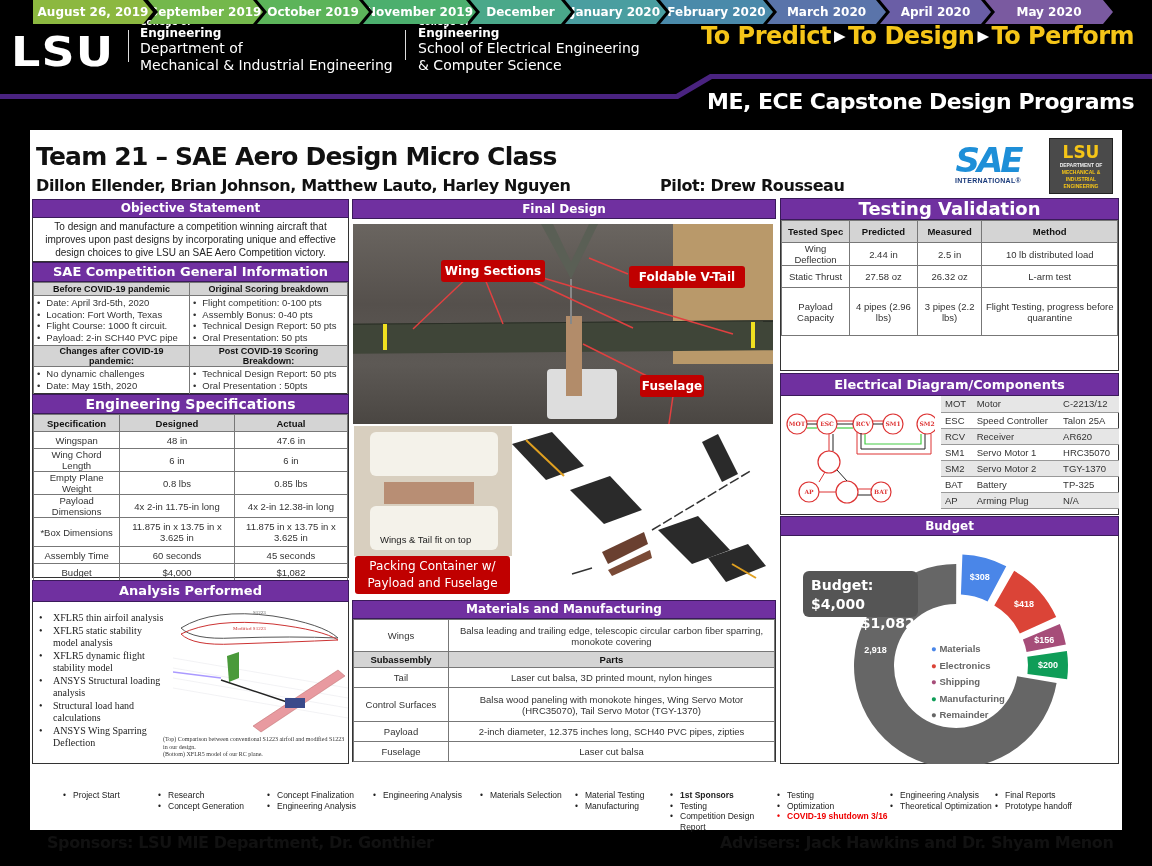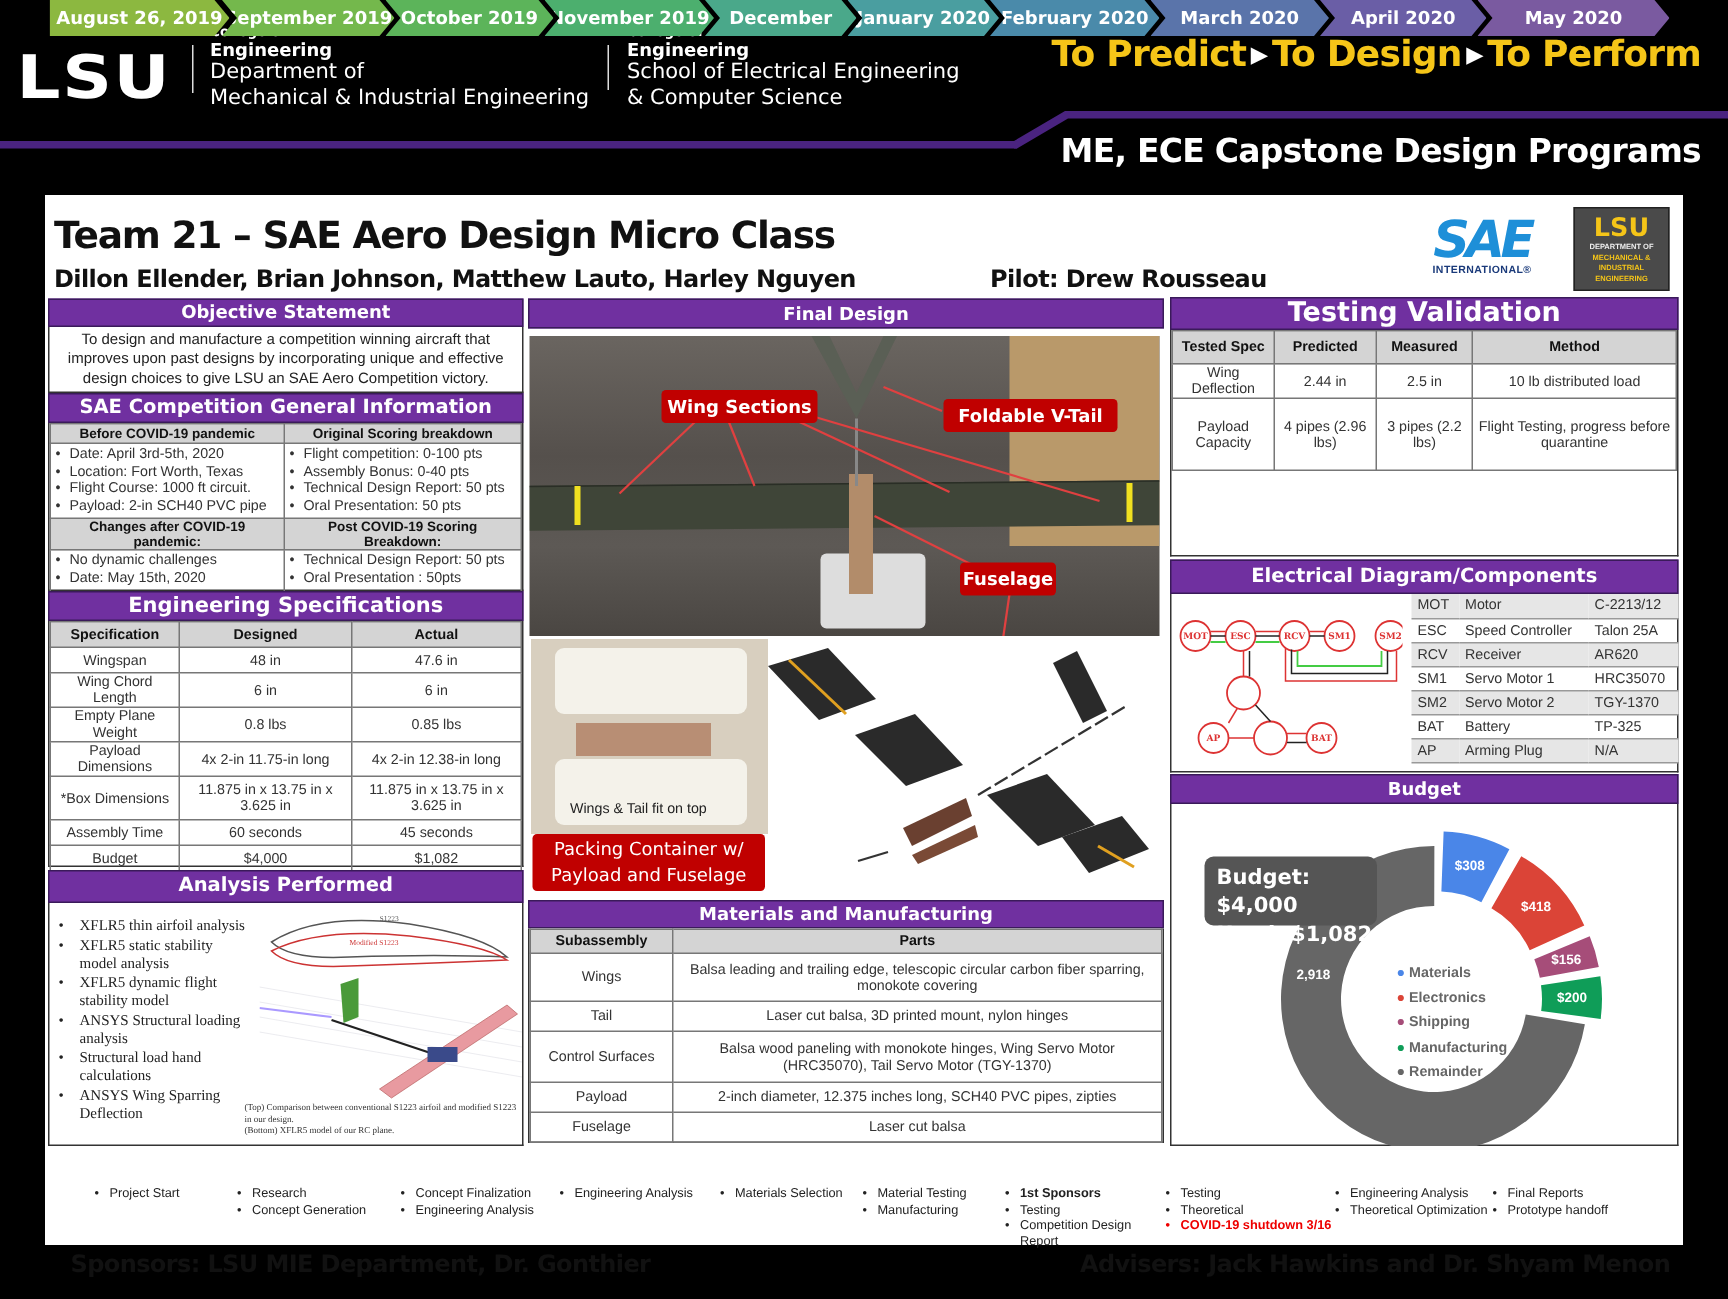--- a/index.html
+++ b/index.html
@@ -300,27 +300,27 @@
   <polygon points="90,126 132,106 136,118 96,138" fill="#6a4030"></polygon>
   <polygon points="96,144 138,124 140,132 100,150" fill="#7a4a36"></polygon>
   <line x1="140" y1="104" x2="240" y2="44" stroke="#333" stroke-width="1.5" stroke-dasharray="10,3"></line>
   <line x1="60" y1="148" x2="80" y2="142" stroke="#333" stroke-width="1.5"></line>
 </svg>
 
 <div class="sect-h" style="left:352px;top:600px;width:424px;height:19px;font-size:12px;line-height:17px;">Materials and Manufacturing</div>
 <div class="box" style="left:352px;top:619px;width:424px;height:143px;border-top:none;">
   <table>
     <tbody>
-        <tr style="height:16px;">
+        <tr style="height:32px;">
+      <td>Wings</td>
+          <td>Balsa leading and trailing edge, telescopic circular carbon fiber sparring, monokote covering</td>
+    </tr>
+    <tr style="height:16px;">
       <th style="width:95px;">Subassembly</th>
       <th>Parts</th>
-    </tr>
-    <tr style="height:32px;">
-      <td>Wings</td>
-          <td>Balsa leading and trailing edge, telescopic circular carbon fiber sparring, monokote covering</td>
     </tr>
     <tr style="height:20px;">
       <td>Tail</td>
           <td>Laser cut balsa, 3D printed mount, nylon hinges</td>
     </tr>
     <tr style="height:34px;">
       <td>Control Surfaces</td>
           <td>Balsa wood paneling with monokote hinges, Wing Servo Motor (HRC35070), Tail Servo Motor (TGY-1370)</td>
     </tr>
     <tr style="height:20px;">
@@ -343,20 +343,26 @@
       <th>Tested Spec</th>
       <th>Predicted</th>
       <th>Measured</th>
       <th>Method</th>
     </tr>
     <tr style="height:22px;">
       <td>Wing Deflection</td>
           <td>2.44 in</td>
           <td>2.5 in</td>
           <td>10 lb distributed load</td>
+    </tr>
+    <tr style="height:22px;">
+      <td>Static Thrust</td>
+          <td>27.58 oz</td>
+          <td>26.32 oz</td>
+          <td>L-arm test</td>
     </tr>
     <tr style="height:48px;padding-left:28px;">
       <td>Payload Capacity</td>
           <td>4 pipes (2.96 lbs)</td>
           <td>3 pipes (2.2 lbs)</td>
           <td>Flight Testing, progress before quarantine</td>
     </tr>
   </tbody>
     </table>
 </div>
@@ -507,21 +513,21 @@
     </ul>
     <div class="tl-item tl" style="left: 660px; width: 113px; background: rgb(74, 138, 170);">February 2020</div>
     <ul class="tl-notes" style="left: 670px; width: 105px;">
       <li class="bold">1st Sponsors</li>
       <li>Testing</li>
       <li>Competition Design Report</li>
     </ul>
     <div class="tl-item tl" style="left: 767px; width: 119px; background: rgb(90, 116, 170);">March 2020</div>
     <ul class="tl-notes" style="left: 777px; width: 111px;">
       <li>Testing</li>
-      <li>Theoretical</li>
+      <li>Optimization</li>
       <li class="red">COVID-19 shutdown 3/16</li>
     </ul>
     <div class="tl-item tl" style="left: 880px; width: 111px; background: rgb(106, 94, 166);">April 2020</div>
     <ul class="tl-notes" style="left: 890px; width: 103px;">
       <li>Engineering Analysis</li>
       <li>Theoretical Optimization</li>
     </ul>
     <div class="tl-item tl" style="left: 985px; width: 128px; background: rgb(122, 90, 160);">May 2020</div>
     <ul class="tl-notes" style="left: 995px; width: 120px;">
       <li>Final Reports</li>

